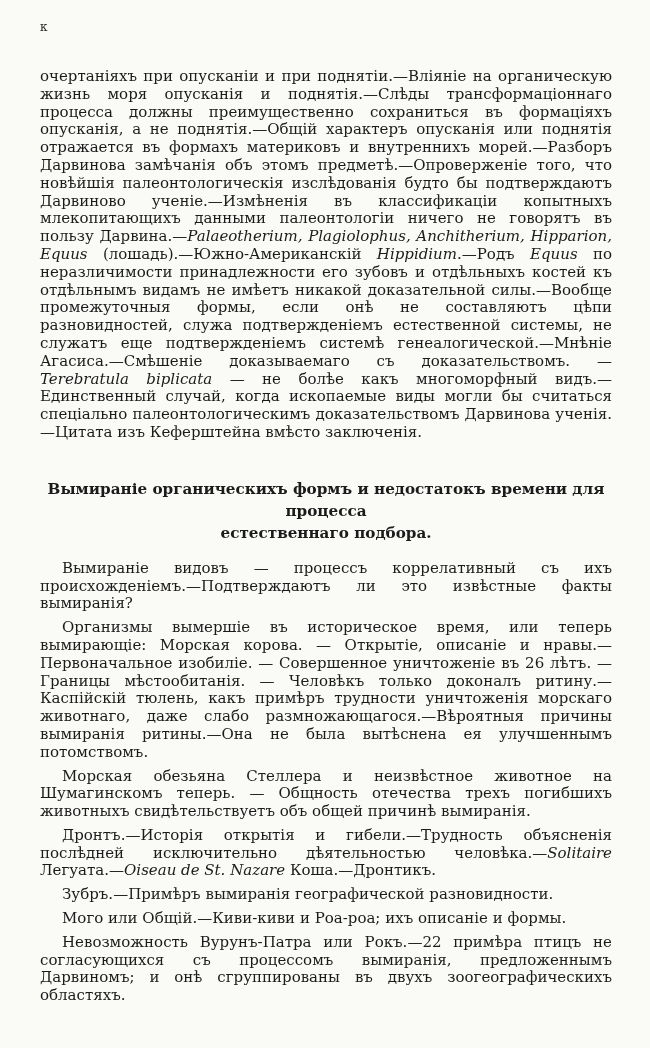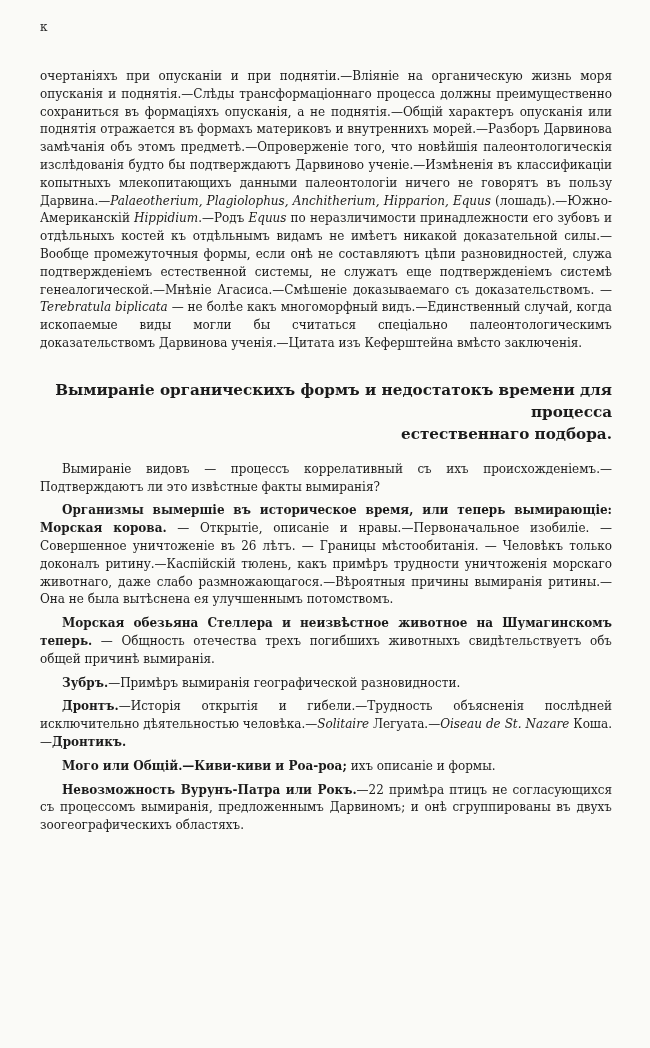--- a/index.html
+++ b/index.html
@@ -10,48 +10,48 @@
     margin: 0 auto;
     background: #fafaf7;
     color: #1b1b1b;
     font-family: "DejaVu Serif", "Liberation Serif", serif;
     padding: 20px 38px 0 40px;
     overflow: hidden;
     position: relative;
   }
   .sig { font-size: 12px; color: #2a2a2a; }
   .petit {
-    font-size: 12px;
+    font-size: 15px;
     line-height: 17.8px;
     text-align: justify;
   }
   .intro { margin-top: 34px; }
   .para { margin-top: 6px; text-indent: 22px; }
   .para-first { margin-top: 16px; }
   .chapter {
     margin-top: 42px;
     font-size: 16.4px;
     line-height: 26px;
     padding-left: 110px;
     text-indent: -110px;
     white-space: pre-line;
   }
   .dots { letter-spacing: 23px; margin-left: 14px; }
   .pageref { margin-left: 2px; }
   .sect {
-    margin-top: 26px;
+    margin-top: 36px;
     margin-bottom: 10px;
     font-size: 15.2px;
     line-height: 22px;
     font-weight: bold;
-    text-align: right;
+    text-align: center;
     white-space: pre-line;
   }
   .sr { font-weight: normal; font-style: normal; }
-  .sb { font-weight: bold; }
+  .sb { font-weight: normal; }
   .si { font-style: italic; }
 </style>
 </head>
 <body>
 
 <div class="page">
 
   <div class="sig">к</div>
 
   <p class="petit intro"><span class="sr">очертаніяхъ при опусканіи и при поднятіи.—Вліяніе на органическую жизнь моря опусканія и поднятія.—Слѣды трансформаціоннаго процесса должны преимущественно сохраниться въ формаціяхъ опусканія, а не поднятія.—Общій характеръ опусканія или поднятія отражается въ формахъ материковъ и внутреннихъ морей.—Разборъ Дарвинова замѣчанія объ этомъ предметѣ.—Опроверженіе того, что новѣйшія палеонтологическія изслѣдованія будто бы подтверждаютъ Дарвиново ученіе.—Измѣненія въ классификаціи копытныхъ млекопитающихъ данными палеонтологіи ничего не говорятъ въ пользу Дарвина.—</span><span class="si">Palaeotherium, Plagiolophus, Anchitherium, Hipparion, Equus</span><span class="sr"> (лошадь).—Южно-Американскій </span><span class="si">Hippidium</span><span class="sr">.—Родъ </span><span class="si">Equus</span><span class="sr"> по неразличимости принадлежности его зубовъ и отдѣльныхъ костей къ отдѣльнымъ видамъ не имѣетъ никакой доказательной силы.—Вообще промежуточныя формы, если онѣ не составляютъ цѣпи разновидностей, служа подтвержденіемъ естественной системы, не служатъ еще подтвержденіемъ системѣ генеалогической.—Мнѣніе Агасиса.—Смѣшеніе доказываемаго съ доказательствомъ. — </span><span class="si">Terebratula biplicata</span><span class="sr"> — не болѣе какъ многоморфный видъ.—Единственный случай, когда ископаемые виды могли бы считаться спеціально палеонтологическимъ доказательствомъ Дарвинова ученія.—Цитата изъ Кеферштейна вмѣсто заключенія.</span></p>
@@ -59,22 +59,22 @@
 
   <h2 class="sect">Вымираніе органическихъ формъ и недостатокъ времени для процесса
 естественнаго подбора.</h2>
 
   <p class="petit para para-first"><span class="sr">Вымираніе видовъ — процессъ коррелативный съ ихъ происхожденіемъ.—Подтверждаютъ ли это извѣстные факты вымиранія?</span></p>
 
   <p class="petit para"><span class="sb">Организмы вымершіе въ историческое время, или теперь вымирающіе: Морская корова.</span><span class="sr"> — Открытіе, описаніе и нравы.—Первоначальное изобиліе. — Совершенное уничтоженіе въ 26 лѣтъ. — Границы мѣстообитанія. — Человѣкъ только доконалъ ритину.—Каспійскій тюлень, какъ примѣръ трудности уничтоженія морскаго животнаго, даже слабо размножающагося.—Вѣроятныя причины вымиранія ритины.—Она не была вытѣснена ея улучшеннымъ потомствомъ.</span></p>
 
   <p class="petit para"><span class="sb">Морская обезьяна Стеллера и неизвѣстное животное на Шумагинскомъ теперь.</span><span class="sr"> — Общность отечества трехъ погибшихъ животныхъ свидѣтельствуетъ объ общей причинѣ вымиранія.</span></p>
 
+  <p class="petit para"><span class="sb">Дронтъ.</span><span class="sr">—Исторія открытія и гибели.—Трудность объясненія послѣдней исключительно дѣятельностью человѣка.—</span><span class="si">Solitaire</span><span class="sr"> Легуата.—</span><span class="si">Oiseau de St. Nazare</span><span class="sr"> Коша.—</span><span class="sb">Дронтикъ.</span></p>
+
   <p class="petit para"><span class="sb">Зубръ.</span><span class="sr">—Примѣръ вымиранія географической разновидности.</span></p>
-
-  <p class="petit para"><span class="sb">Дронтъ.</span><span class="sr">—Исторія открытія и гибели.—Трудность объясненія послѣдней исключительно дѣятельностью человѣка.—</span><span class="si">Solitaire</span><span class="sr"> Легуата.—</span><span class="si">Oiseau de St. Nazare</span><span class="sr"> Коша.—</span><span class="sb">Дронтикъ.</span></p>
 
   <p class="petit para"><span class="sb">Мого или Общій.—Киви-киви и Роа-роа;</span><span class="sr"> ихъ описаніе и формы.</span></p>
 
 
   <p class="petit para"><span class="sb">Невозможность Вурунъ-Патра или Рокъ.</span><span class="sr">—22 примѣра птицъ не согласующихся съ процессомъ вымиранія, предложеннымъ Дарвиномъ; и онѣ сгруппированы въ двухъ зоогеографическихъ областяхъ.</span></p>
 
 </div>
 
 </body></html>

